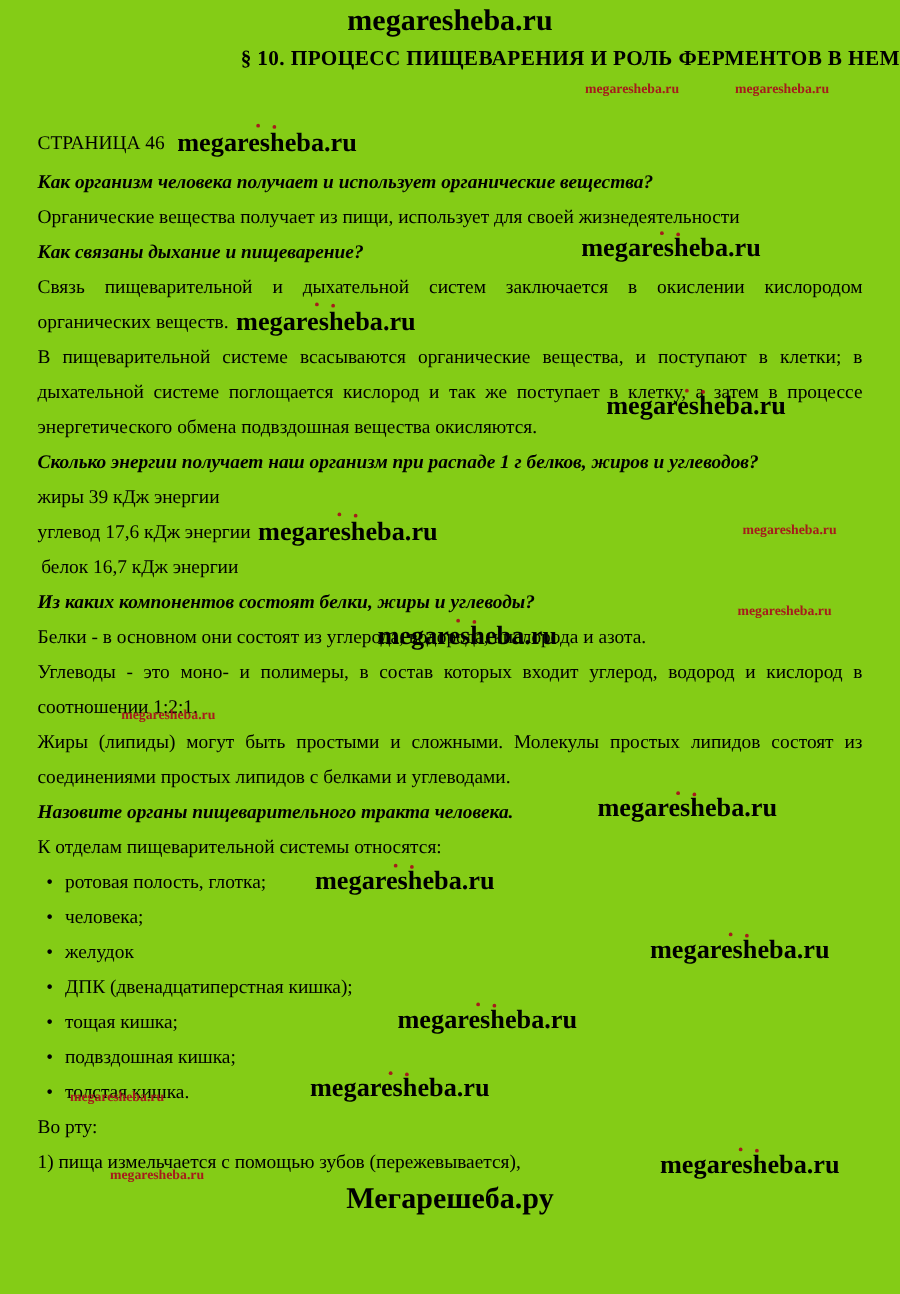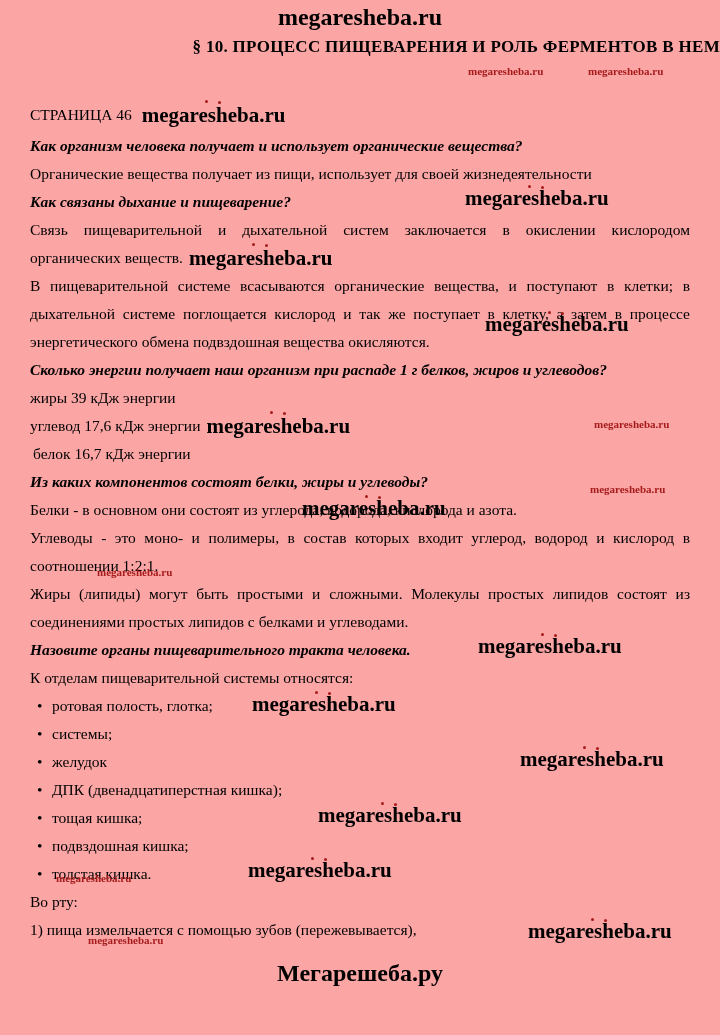--- a/index.html
+++ b/index.html
@@ -3,21 +3,21 @@
   <meta charset="utf-8">
   <style>
     :root { --wm-red: #a61c1c; }
     * { box-sizing: border-box; }
     html, body { margin: 0; padding: 0; background: #e9e9e9; }
     .page {
       position: relative;
       width: 720px;
       height: 1035px;
       margin: 0 auto;
-      background: #fca5a5;
+      background: #84cc16;
       color: #000000;
       font-family: "Liberation Serif", "DejaVu Serif", serif;
       overflow: hidden;
     }
     .wm-top {
       text-align: center;
       font-size: 24px;
       font-weight: bold;
       line-height: 30px;
       padding-top: 2px;
@@ -72,21 +72,21 @@
       white-space: nowrap;
       line-height: 1;
     }
     .bullet-row { display: flex; line-height: 28px; min-height: 28px; }
     .bullet { width: 22px; padding-left: 7px; flex: 0 0 auto; }
     .footer-wm {
       text-align: center;
       font-size: 24px;
       font-weight: bold;
       line-height: 30px;
-      margin-top: 14px;
+      margin-top: 0px;
     }
   </style>
 </head>
 <body>
 
 <div class="page">
 
   <div class="wm-top">megaresheba.ru</div>
 
   <h1 class="doc-title">§ 10. ПРОЦЕСС ПИЩЕВАРЕНИЯ И РОЛЬ ФЕРМЕНТОВ В НЕМ</h1>
@@ -143,21 +143,21 @@
 
     <div class="row q">Назовите органы пищеварительного тракта человека.</div>
     <div class="row">К отделам пищеварительной системы относятся:</div>
 
     <div class="bullet-row">
       <span class="bullet">•</span>
       <span>ротовая полость, глотка;</span>
     </div>
     <div class="bullet-row">
       <span class="bullet">•</span>
-      <span>системы;</span>
+      <span>человека;</span>
     </div>
     <div class="bullet-row">
       <span class="bullet">•</span>
       <span>желудок</span>
     </div>
     <div class="bullet-row">
       <span class="bullet">•</span>
       <span>ДПК (двенадцатиперстная кишка);</span>
     </div>
     <div class="bullet-row">

